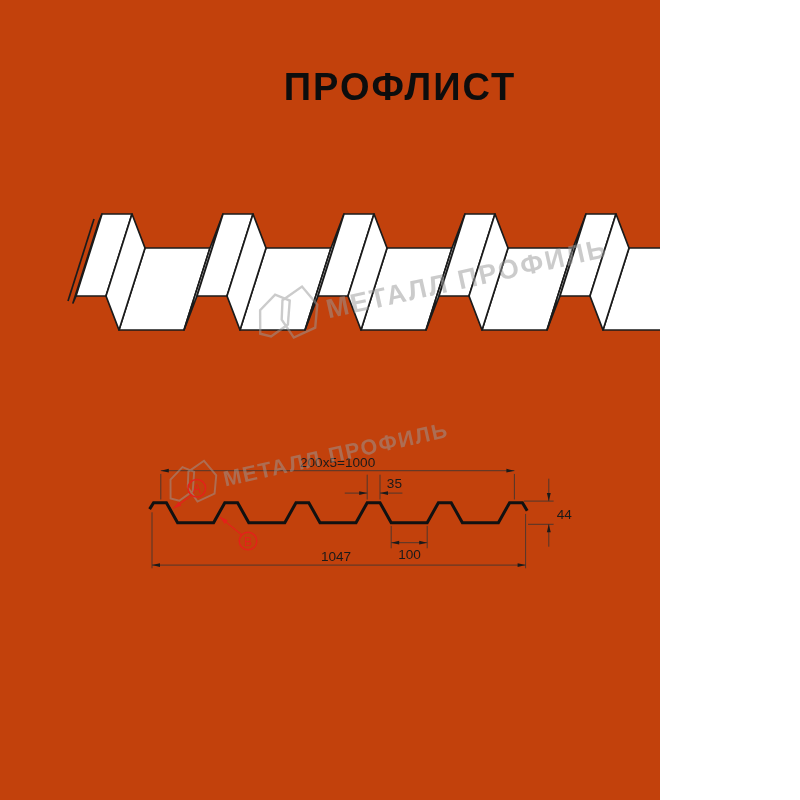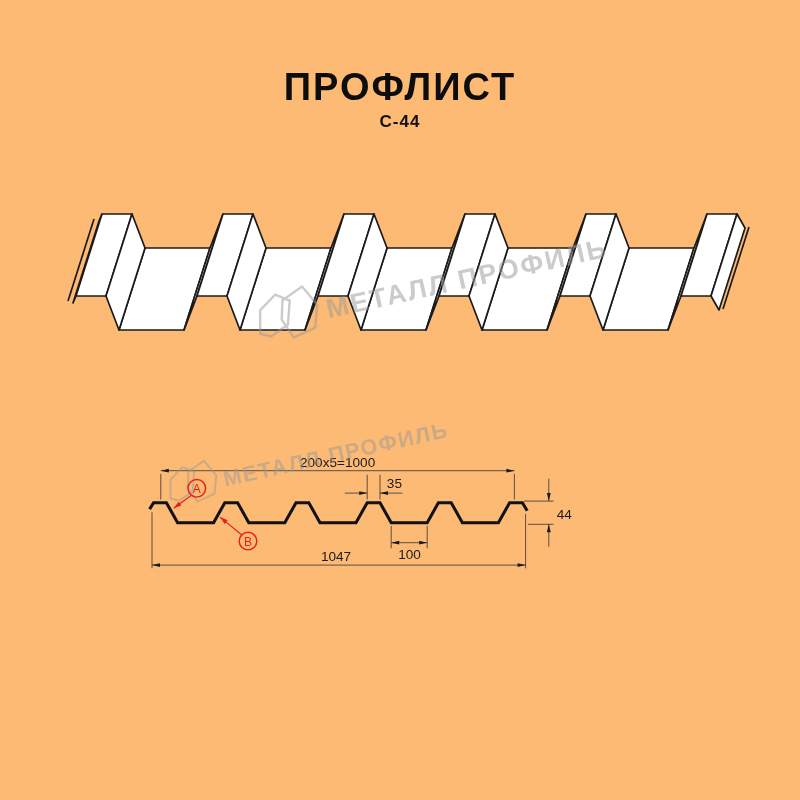--- a/index.html
+++ b/index.html
@@ -1,17 +1,17 @@
 <!DOCTYPE html>
 <html><head>
 <meta charset="utf-8">
 <style>
   html,body{margin:0;padding:0;background:#fff;}
   #stage{
-    position:relative;width:800px;height:800px;background:#fdba74;overflow:hidden;
+    position:relative;width:660px;height:800px;background:#c2410c;overflow:hidden;
     font-family:"Liberation Sans",sans-serif;
   }
   .title{
     position:absolute;left:0;top:66px;width:800px;text-align:center;
     font-size:38px;font-weight:700;letter-spacing:2px;color:#0d0d0d;
   }
   .subtitle{
     position:absolute;left:0;top:112px;width:800px;text-align:center;
     font-size:17px;font-weight:700;letter-spacing:1px;color:#111;
   }
@@ -22,21 +22,20 @@
   svg{position:absolute;overflow:visible;}
   #view3d{left:55px;top:185px;}
   #view2d{left:140px;top:440px;}
   text{font-family:"Liberation Sans",sans-serif;}
 </style>
 </head>
 <body>
 
 <div id="stage">
   <div class="title">ПРОФЛИСТ</div>
-  <div class="subtitle">С-44</div>
 
   <svg id="view3d" width="700" height="175" viewBox="55 185 700 175">
       <g stroke="#1b1b1b" stroke-width="1.7" fill="#fff" stroke-linejoin="round">
         <polygon points="119,330 184,330 210,248 145,248"></polygon>
         <polygon points="240,330 305,330 331,248 266,248"></polygon>
         <polygon points="361,330 426,330 452,248 387,248"></polygon>
         <polygon points="482,330 547,330 573,248 508,248"></polygon>
         <polygon points="603,330 668,330 694,248 629,248"></polygon>
         <polygon points="73,303 76,296 102,214 99,221"></polygon>
         <polygon points="76,296 106,296 132,214 102,214"></polygon>

